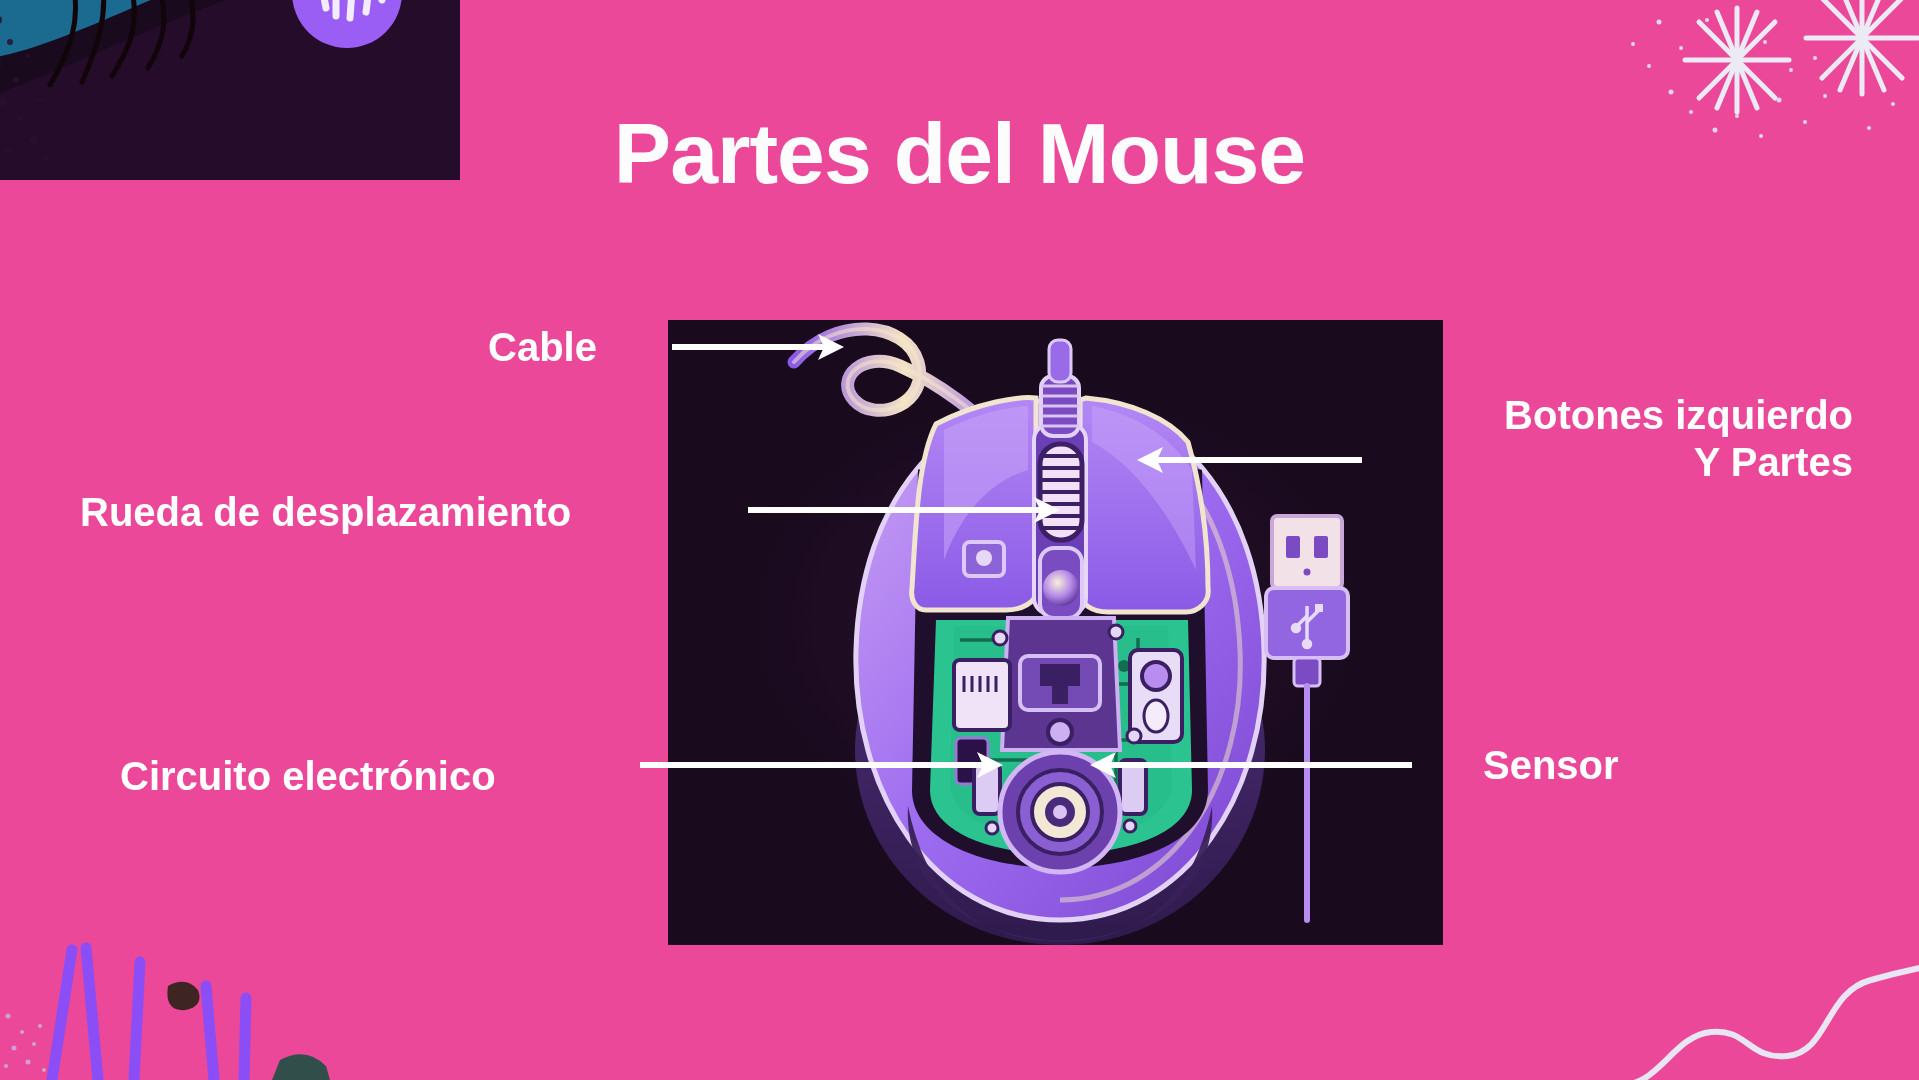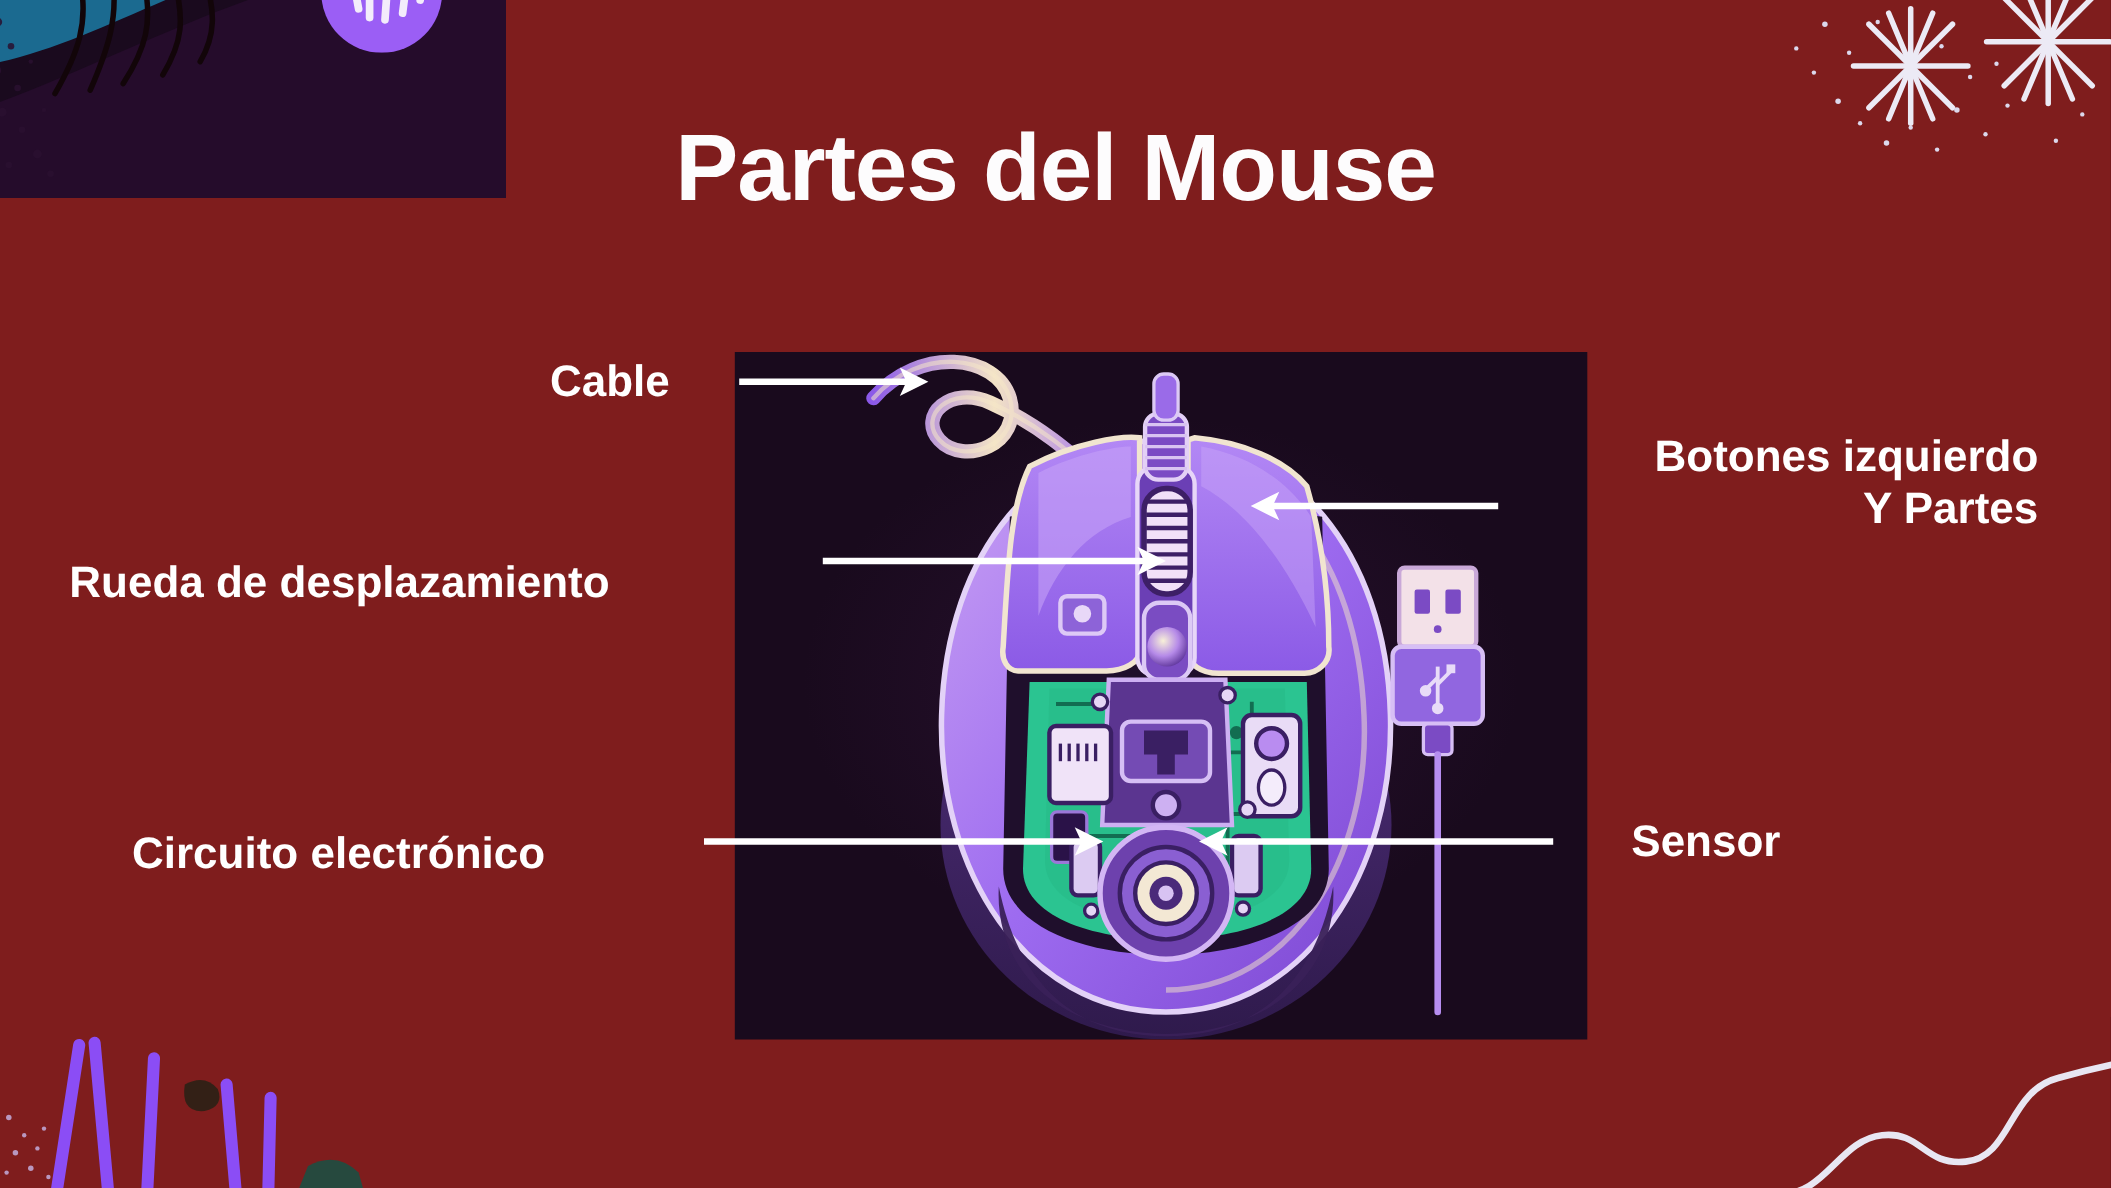--- a/index.html
+++ b/index.html
@@ -6,21 +6,21 @@
   * { margin:0; padding:0; box-sizing:border-box; }
   html, body {
     width:1919px; height:1080px;
     background:#170718;
     overflow:hidden;
     font-family:"Liberation Sans", sans-serif;
   }
   #slide {
     position:relative;
     width:1919px; height:1080px;
-    background:#7f1d1d;
+    background:#ec4899;
     overflow:hidden;
   }
 
   
   .deco { position:absolute; pointer-events:none; }
 
   #deco-tl { left:-10px; top:-10px; width:470px; height:190px; }
   #deco-tr { right:0; top:0; width:300px; height:150px; }
   #deco-bl { left:0; bottom:0; width:330px; height:160px; }
   #deco-br { right:0; bottom:0; width:300px; height:140px; }
@@ -55,22 +55,22 @@
 
   
   .callout-label {
     position:absolute;
     color:#ffffff;
     font-size:40px;
     font-weight:bold;
     white-space:nowrap;
     line-height:1.18;
   }
-  #label-cable        { left:500px;  top:324px;text-align:right; }
-  #label-scroll       { left:63px;   top:489px;margin-top:18px; }
+  #label-cable        { left:488px;  top:324px;text-align:right; }
+  #label-scroll       { left:80px;   top:489px; }
   #label-buttons      { left:1383px; top:392px; white-space:normal; width:470px; text-align:right; }
   #label-circuit      { left:120px;  top:753px; }
   #label-sensor       { left:1483px; top:742px; }
 
   
   #leaders { position:absolute; inset:0; width:1919px; height:1080px; pointer-events:none; }
 </style>
 </head>
 <body>
 

